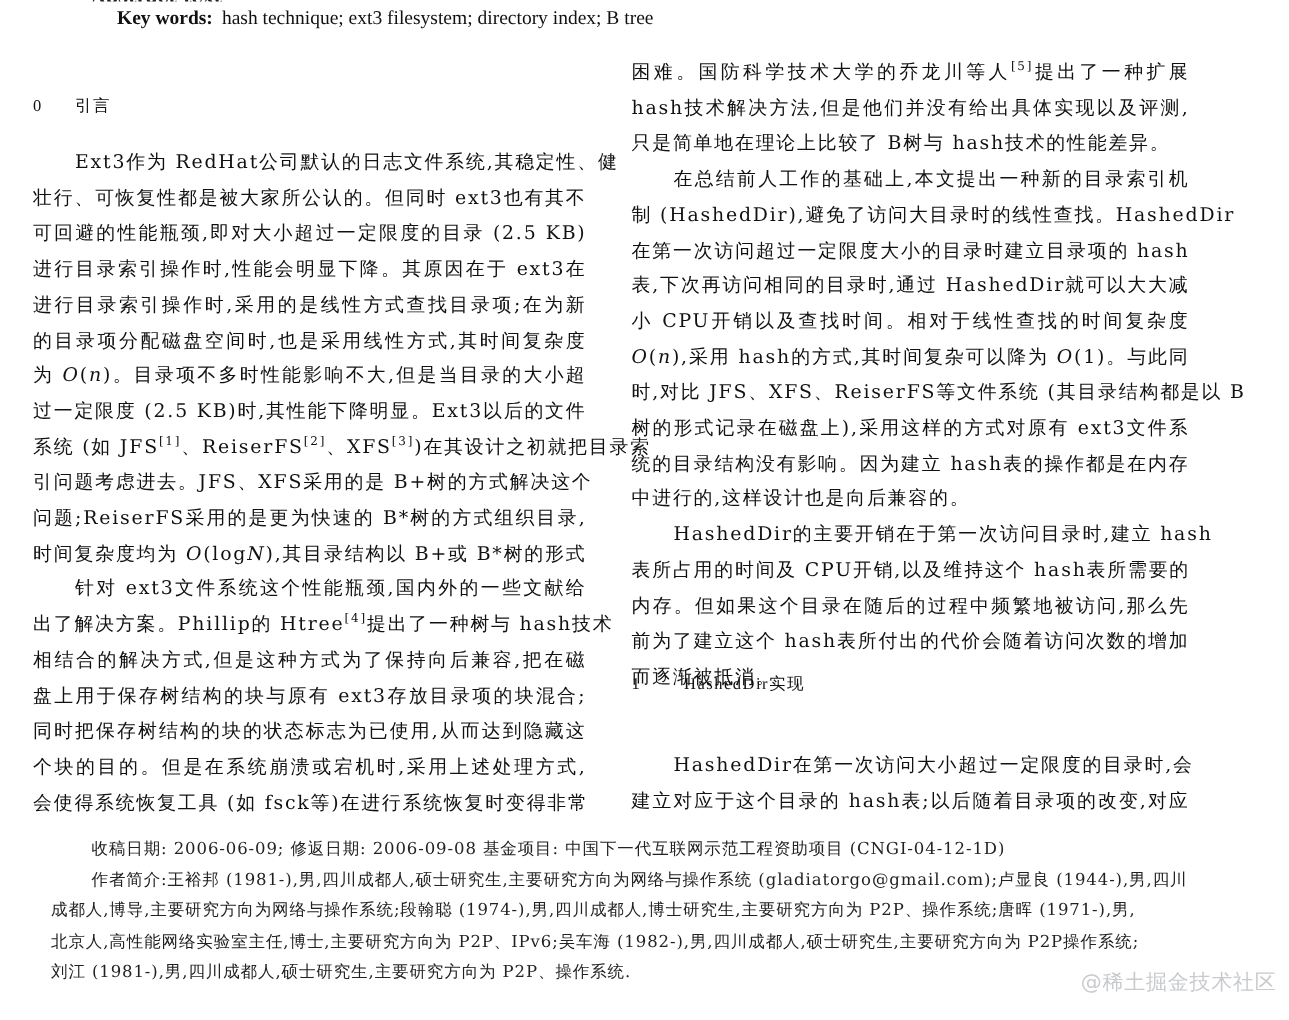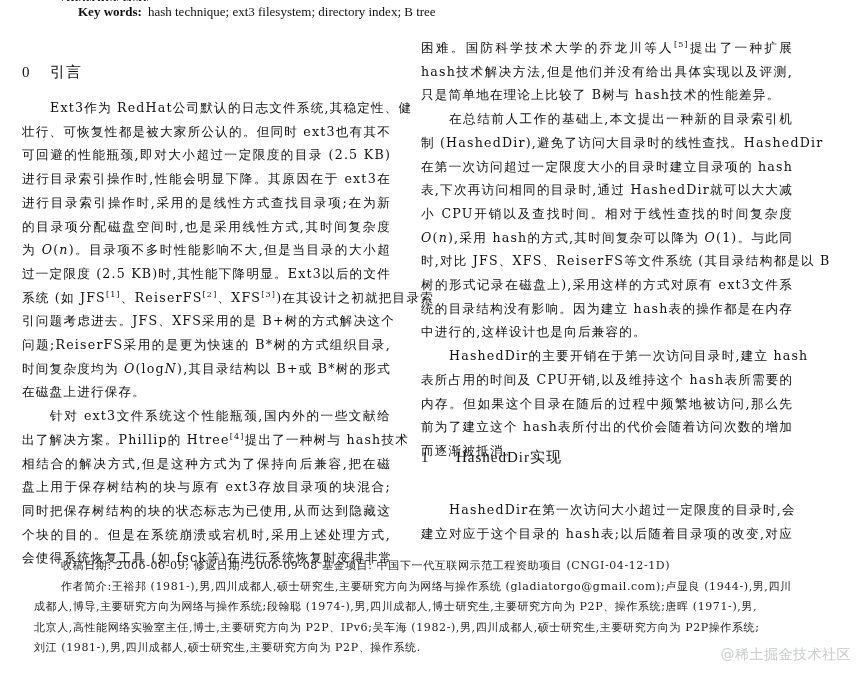--- a/index.html
+++ b/index.html
@@ -12,21 +12,21 @@
     left: 61px; top: -9px; width: 300px; height: 10px; overflow: hidden;
     font-size: 12px; font-weight: bold; color: #222;
   }
   .keywords {
     left: 61px; top: 4px; font-size: 13px; white-space: nowrap;
     font-family: "Liberation Serif", serif;
     margin-left: 17px;
   }
   .keywords b { font-weight: bold; margin-right: 6px; }
   .sec-head {
-    font-size: 15px; letter-spacing: 1px; white-space: nowrap;
+    font-size: 11px; letter-spacing: 1px; white-space: nowrap;
     font-family: "Liberation Serif", serif;
   }
   .sec-head .num { display: inline-block; width: 28px; }
   .col {
     font-size: 12.6px; line-height: 23.7px; text-align: justify;
     letter-spacing: 1.2px;
   }
   .col .line { display: block; white-space: nowrap; text-align-last: justify; text-align: justify; }
   .col .line.last { text-align-last: left; }
   .col .line.ind { padding-left: 28px; }
@@ -62,21 +62,20 @@
     <span class="line">可回避的性能瓶颈,即对大小超过一定限度的目录 (2.5 KB)</span>
     <span class="line">进行目录索引操作时,性能会明显下降。其原因在于 ext3在</span>
     <span class="line">进行目录索引操作时,采用的是线性方式查找目录项;在为新</span>
     <span class="line">的目录项分配磁盘空间时,也是采用线性方式,其时间复杂度</span>
     <span class="line">为 <span class="it">O</span>(<span class="it">n</span>)。目录项不多时性能影响不大,但是当目录的大小超</span>
     <span class="line">过一定限度 (2.5 KB)时,其性能下降明显。Ext3以后的文件</span>
     <span class="line">系统 (如 JFS<sup>[1]</sup>、ReiserFS<sup>[2]</sup>、XFS<sup>[3]</sup>)在其设计之初就把目录索</span>
     <span class="line">引问题考虑进去。JFS、XFS采用的是 B+树的方式解决这个</span>
     <span class="line">问题;ReiserFS采用的是更为快速的 B*树的方式组织目录,</span>
     <span class="line">时间复杂度均为 <span class="it">O</span>(log<span class="it">N</span>),其目录结构以 B+或 B*树的形式</span>
-    <span class="line last">在磁盘上进行保存。</span>
     <span class="line ind">针对 ext3文件系统这个性能瓶颈,国内外的一些文献给</span>
     <span class="line">出了解决方案。Phillip的 Htree<sup>[4]</sup>提出了一种树与 hash技术</span>
     <span class="line">相结合的解决方式,但是这种方式为了保持向后兼容,把在磁</span>
     <span class="line">盘上用于保存树结构的块与原有 ext3存放目录项的块混合;</span>
     <span class="line">同时把保存树结构的块的状态标志为已使用,从而达到隐藏这</span>
     <span class="line">个块的目的。但是在系统崩溃或宕机时,采用上述处理方式,</span>
     <span class="line">会使得系统恢复工具 (如 fsck等)在进行系统恢复时变得非常</span>
   </div>
 
 <div class="abs col" id="right-col-a" style="left:421px; top:36px; width:372px;">

